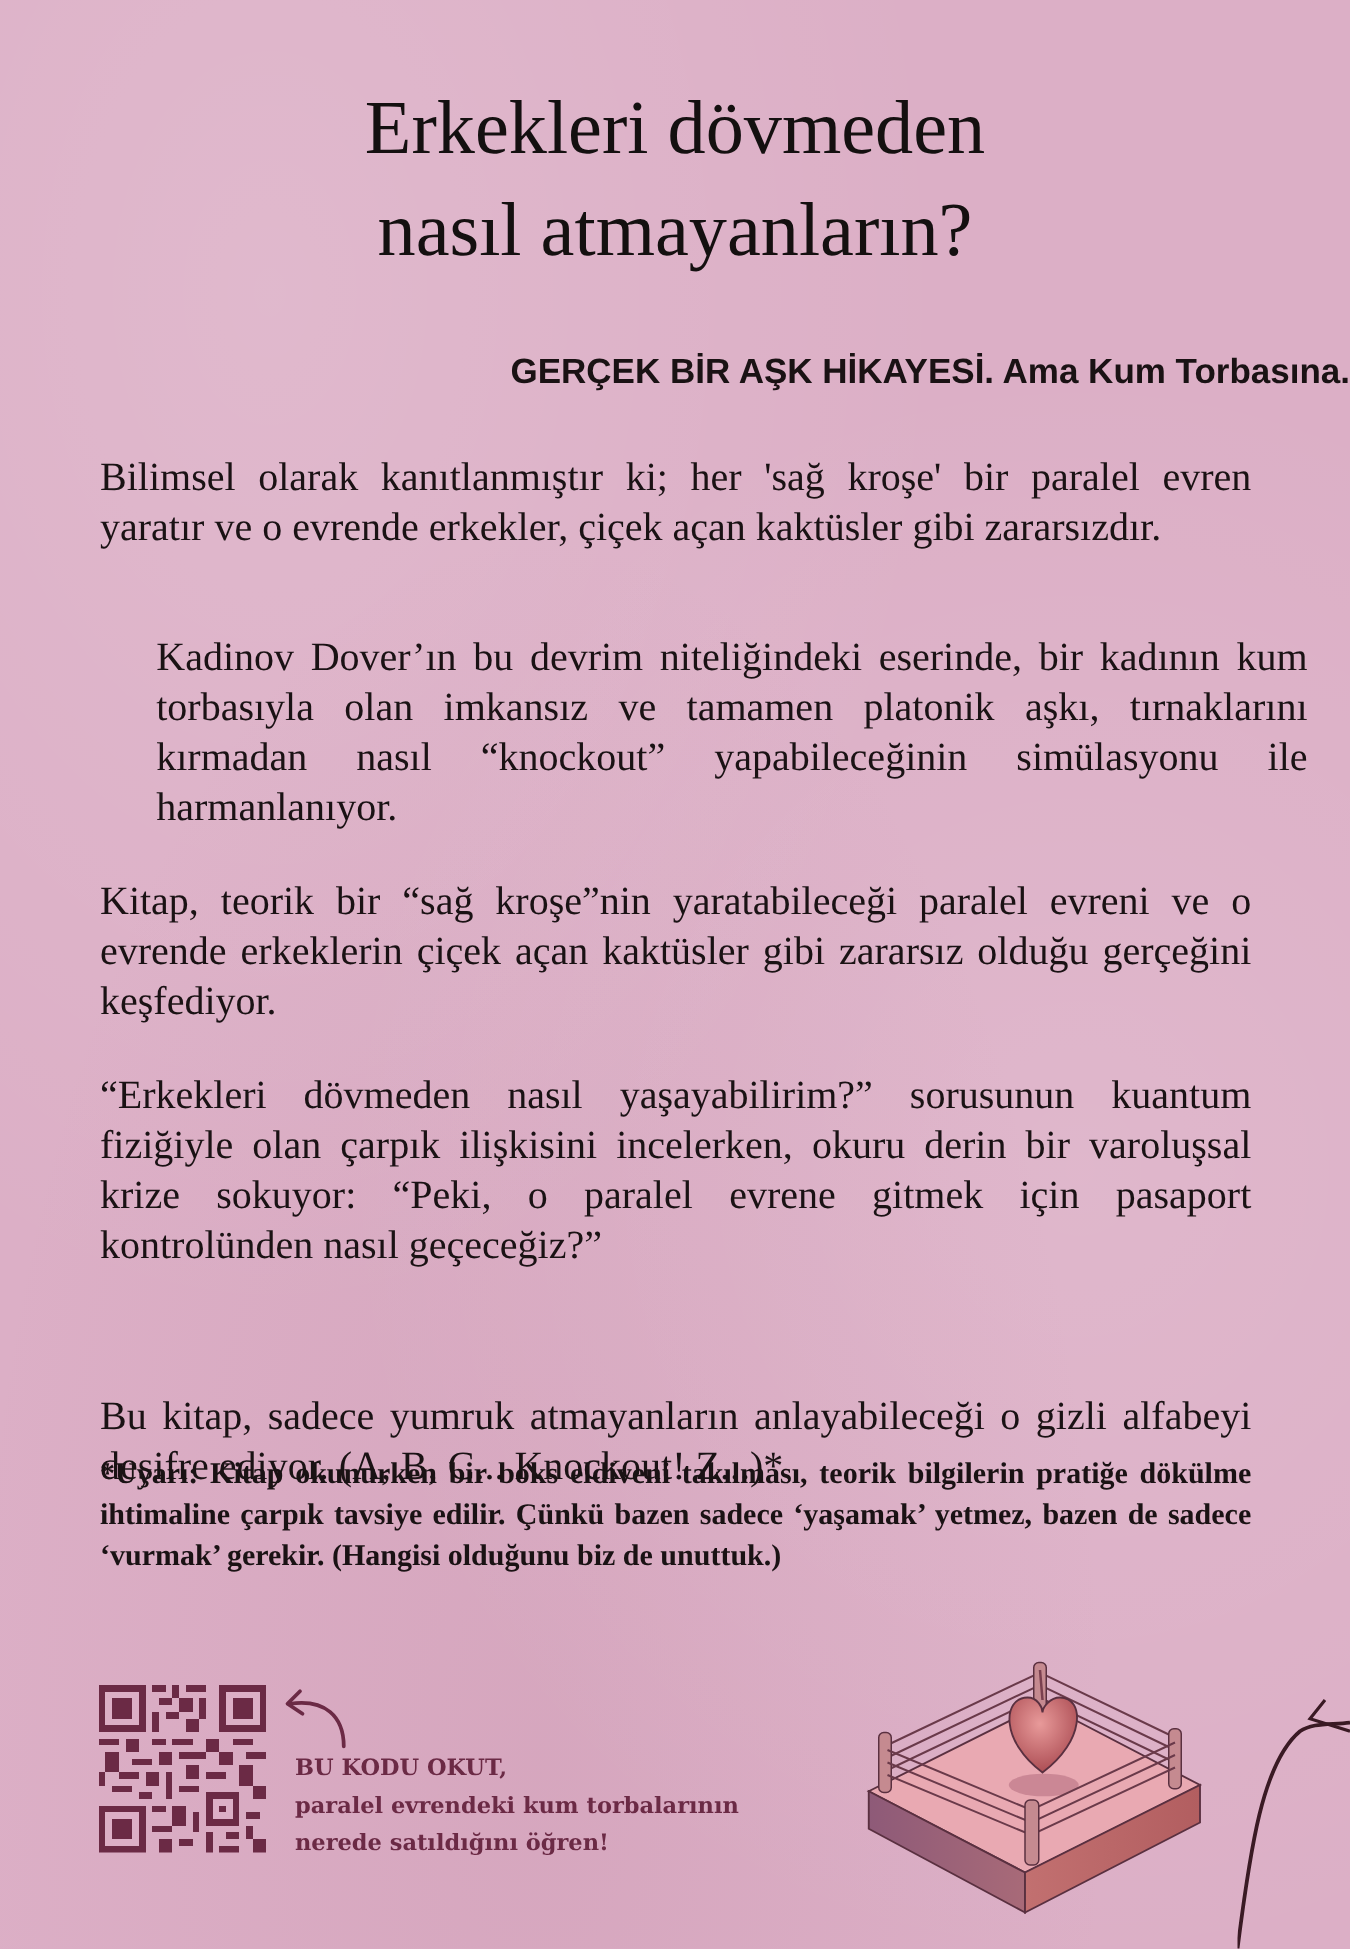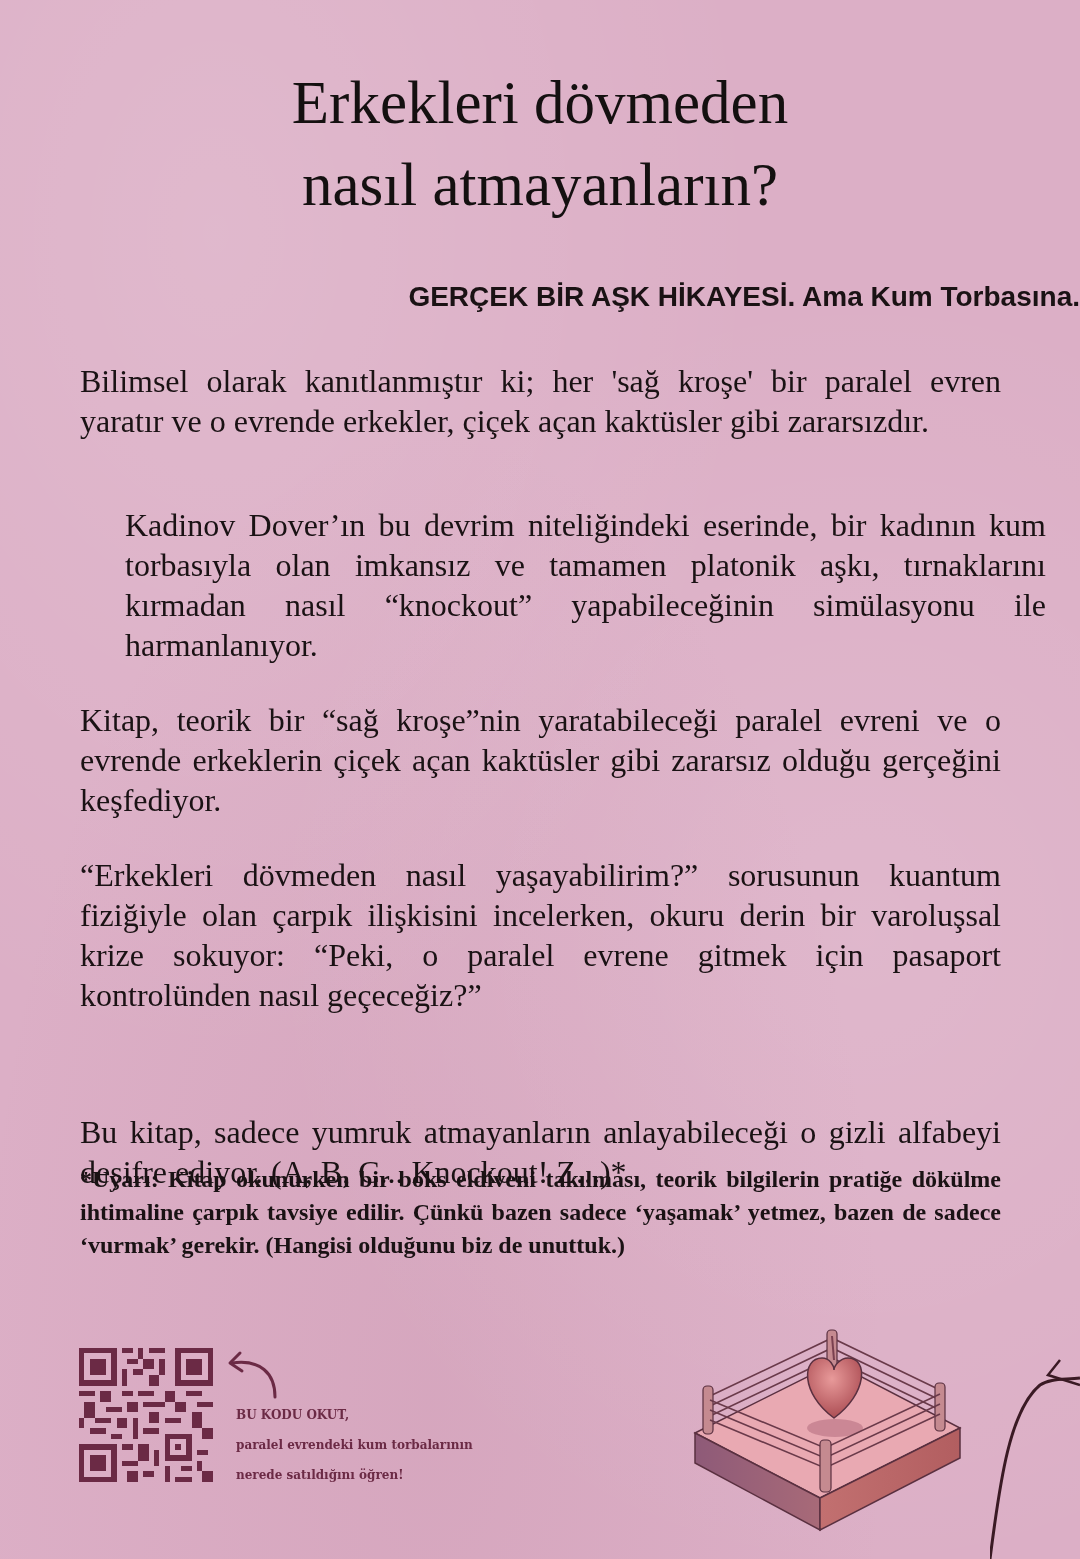--- a/index.html
+++ b/index.html
@@ -35,21 +35,21 @@
   .p5 { top: 1112px; }
   .warning {
     position: absolute; left: 80px; top: 1163px; width: 921px;
     font-family: "Liberation Serif", serif; font-weight: bold;
     font-size: 24px; line-height: 33px; text-align: justify; color: #1a1214;
   }
   .qr { position: absolute; left: 79px; top: 1348px; width: 134px; height: 134px; }
   .arrow { position: absolute; left: 220px; top: 1345px; width: 70px; height: 60px; }
   .caption {
     position: absolute; left: 236px; top: 1400px; width: 440px;
-    font-family: "DejaVu Serif", serif; font-size: 12px; line-height: 30px;
+    font-family: "DejaVu Serif", serif; font-size: 18px; line-height: 30px;
     color: #6b2a45; font-weight: bold;
   }
   .ring { position: absolute; left: 690px; top: 1318px; width: 280px; height: 230px; }
   .rope { position: absolute; left: 990px; top: 1330px; width: 90px; height: 229px; }
 </style>
 </head>
 <body>
 
 <div class="title">
   <div>Erkekleri dövmeden</div>

